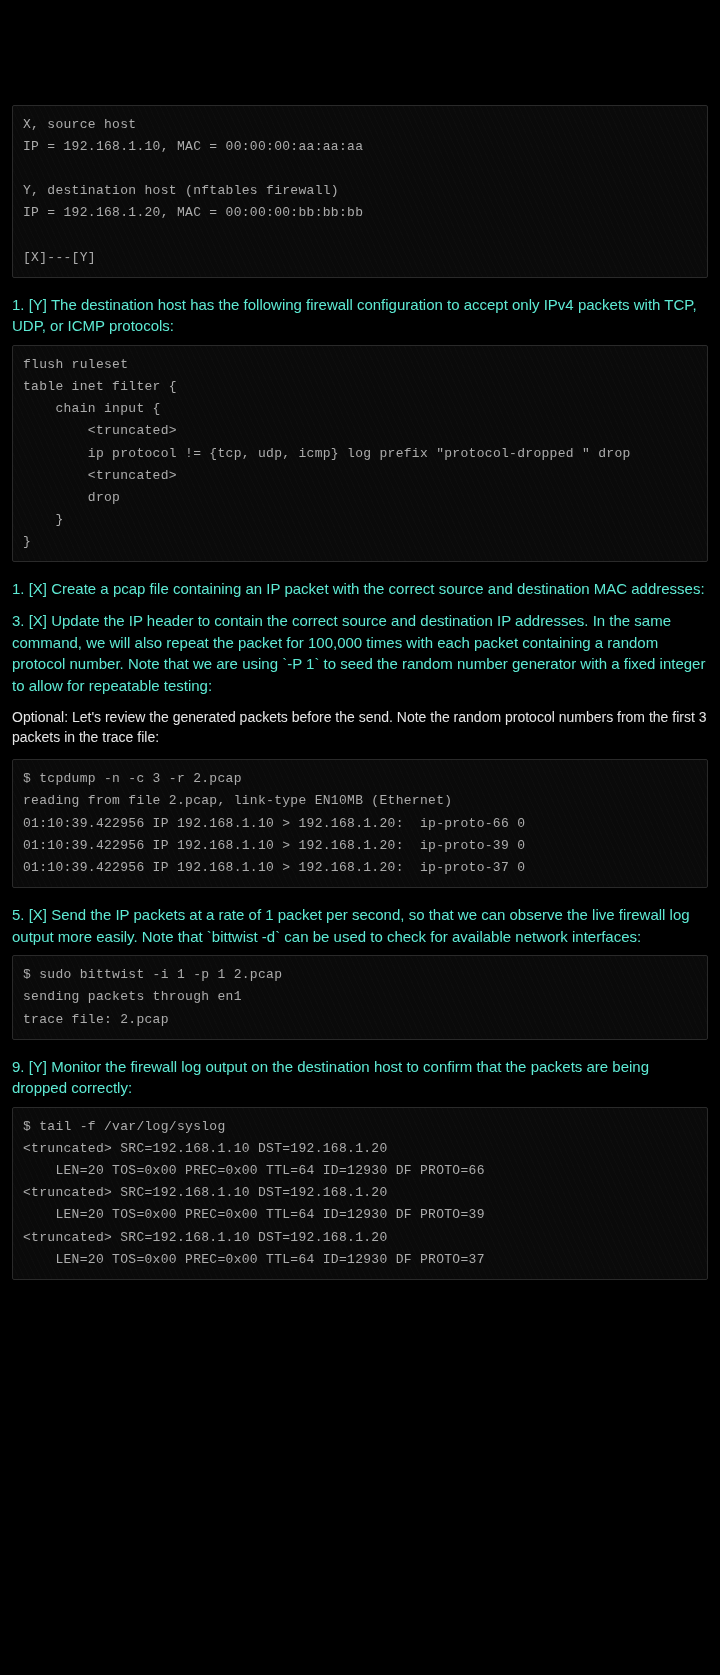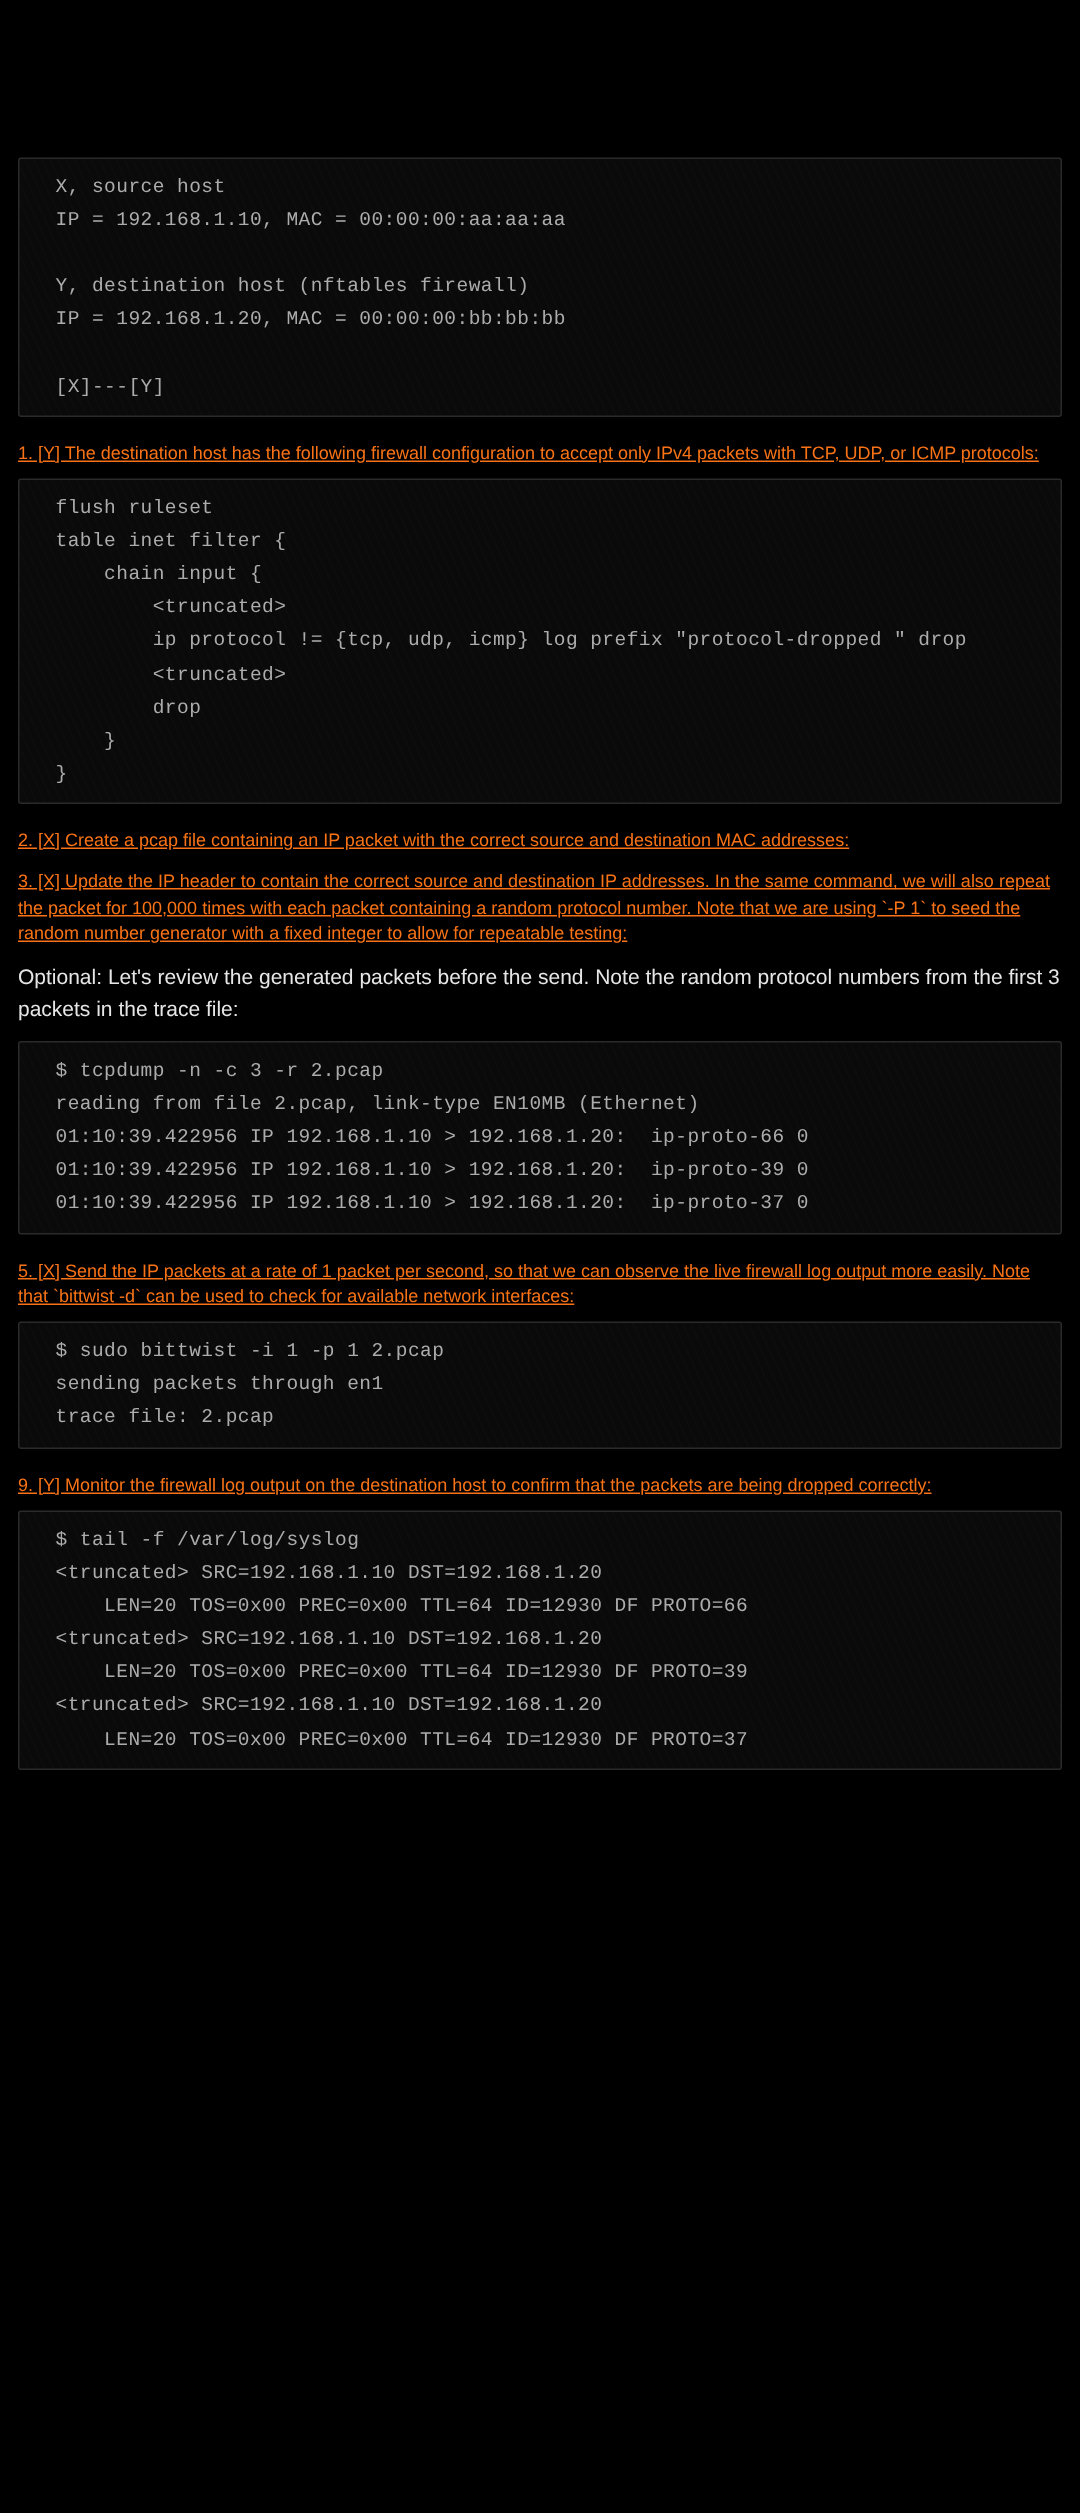--- a/index.html
+++ b/index.html
@@ -20,36 +20,35 @@
     background: #0a0a0a;
     background-image: repeating-linear-gradient(
       65deg,
       rgba(255,255,255,0.012),
       rgba(255,255,255,0.012) 1px,
       transparent 1px,
       transparent 5px
     );
     border: 1px solid #2a2a2a;
     border-radius: 2px;
-    padding: 8px 24px;
+    padding: 8px 10px;
     font-family: "Courier New", Courier, monospace;
     font-size: 13px;
     line-height: 1.7;
     color: #acacac;
     white-space: pre-wrap;
     word-break: break-all;
     letter-spacing: 0.3px;
     margin: 8px 0 16px 0;
   }
   p.step {
-    color: #f97316;
-    font-size: 12px;
+    color: #5eead4;
+    font-size: 15px;
     line-height: 1.45;
     margin: 10px 0 8px 0;
-    text-decoration: underline;
   }
   p.note {
     color: #e6e6e6;
     font-size: 14px;
     line-height: 1.45;
     margin: 10px 0 12px 0;
   }
 </style>
 </head>
 <body>
@@ -68,21 +67,21 @@
   <pre class="code">flush ruleset
 table inet filter {
     chain input {
         &lt;truncated&gt;
         ip protocol != {tcp, udp, icmp} log prefix "protocol-dropped " drop
         &lt;truncated&gt;
         drop
     }
 }</pre>
 
-  <p class="step">2. [X] Create a pcap file containing an IP packet with the correct source and destination MAC addresses:</p>
+  <p class="step">1. [X] Create a pcap file containing an IP packet with the correct source and destination MAC addresses:</p>
 
   <p class="step">3. [X] Update the IP header to contain the correct source and destination IP addresses. In the same command, we will also repeat the packet for 100,000 times with each packet containing a random protocol number. Note that we are using `-P 1` to seed the random number generator with a fixed integer to allow for repeatable testing:</p>
 
   <p class="note">Optional: Let's review the generated packets before the send. Note the random protocol numbers from the first 3 packets in the trace file:</p>
   <pre class="code">$ tcpdump -n -c 3 -r 2.pcap
 reading from file 2.pcap, link-type EN10MB (Ethernet)
 01:10:39.422956 IP 192.168.1.10 &gt; 192.168.1.20:  ip-proto-66 0
 01:10:39.422956 IP 192.168.1.10 &gt; 192.168.1.20:  ip-proto-39 0
 01:10:39.422956 IP 192.168.1.10 &gt; 192.168.1.20:  ip-proto-37 0</pre>
 

